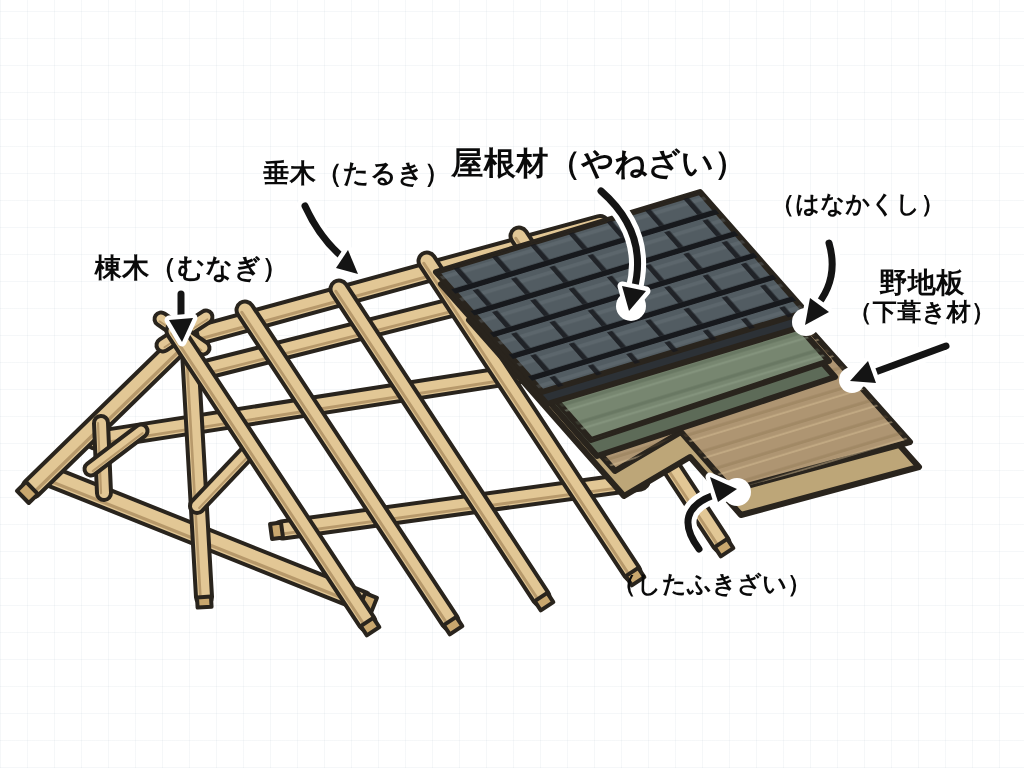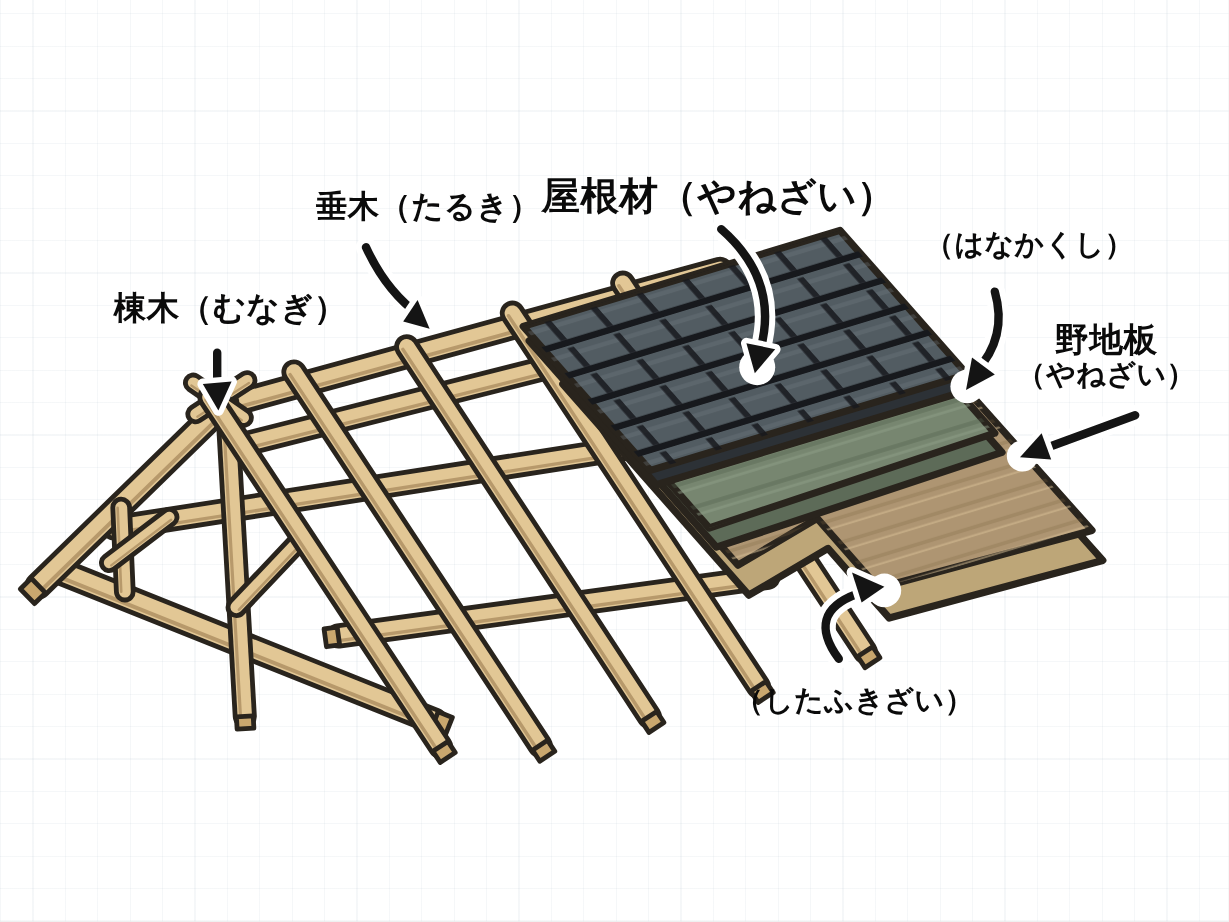--- a/index.html
+++ b/index.html
@@ -198,27 +198,27 @@
     </g>
     <g>
       <path class="halo" d="M699,549 Q671,511 714,495"></path>
           <path class="ink" d="M699,549 Q671,511 714,495"></path>
       <polygon class="head-halo" points="737,489 710,477 718,502"></polygon>
       <polygon class="head" points="737,489 710,477 718,502"></polygon>
     </g>
   </g>
 </svg>
 
-<div class="lbl" style="left:192px;top:258px;font-size:27px">棟木（むなぎ）</div>
+<div class="lbl" style="left:192px;top:268px;font-size:27px">棟木（むなぎ）</div>
 <div class="lbl" style="left:357px;top:173px;font-size:26px">垂木（たるき）</div>
 <div class="lbl" style="left:599px;top:164px;font-size:32px">屋根材（やねざい）</div>
 <div class="lbl" style="left:858px;top:204px">
   <div class="sub">（はなかくし）</div>
 </div>
 <div class="lbl" style="left:922px;top:297px">
   <div>野地板</div>
-  <div class="sub">（やねざい）</div>
+  <div class="sub">（下葺き材）</div>
 </div>
 <div class="lbl" style="left:712px;top:584px">
   <div class="sub">（したふきざい）</div>
 </div>
 
 </div>
 
 </body></html>

